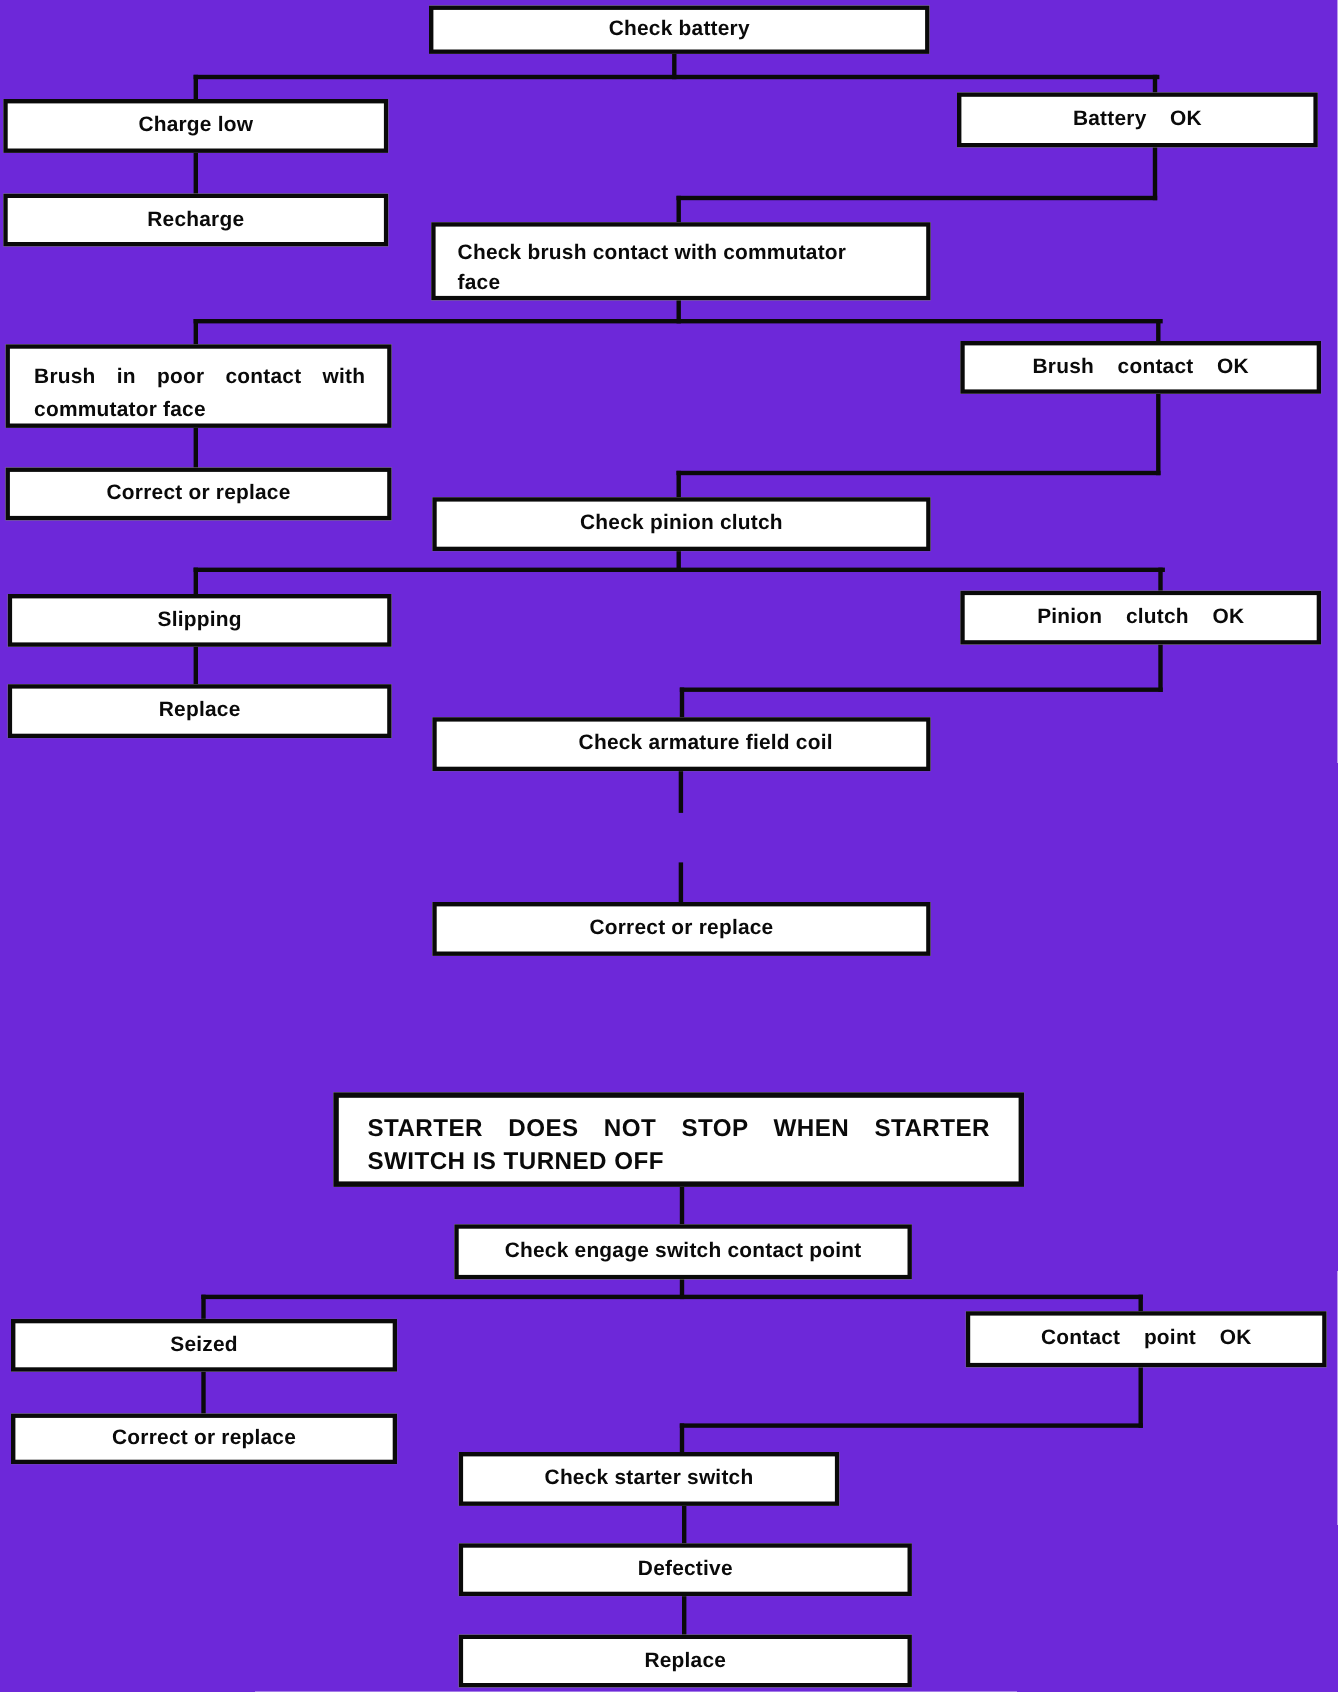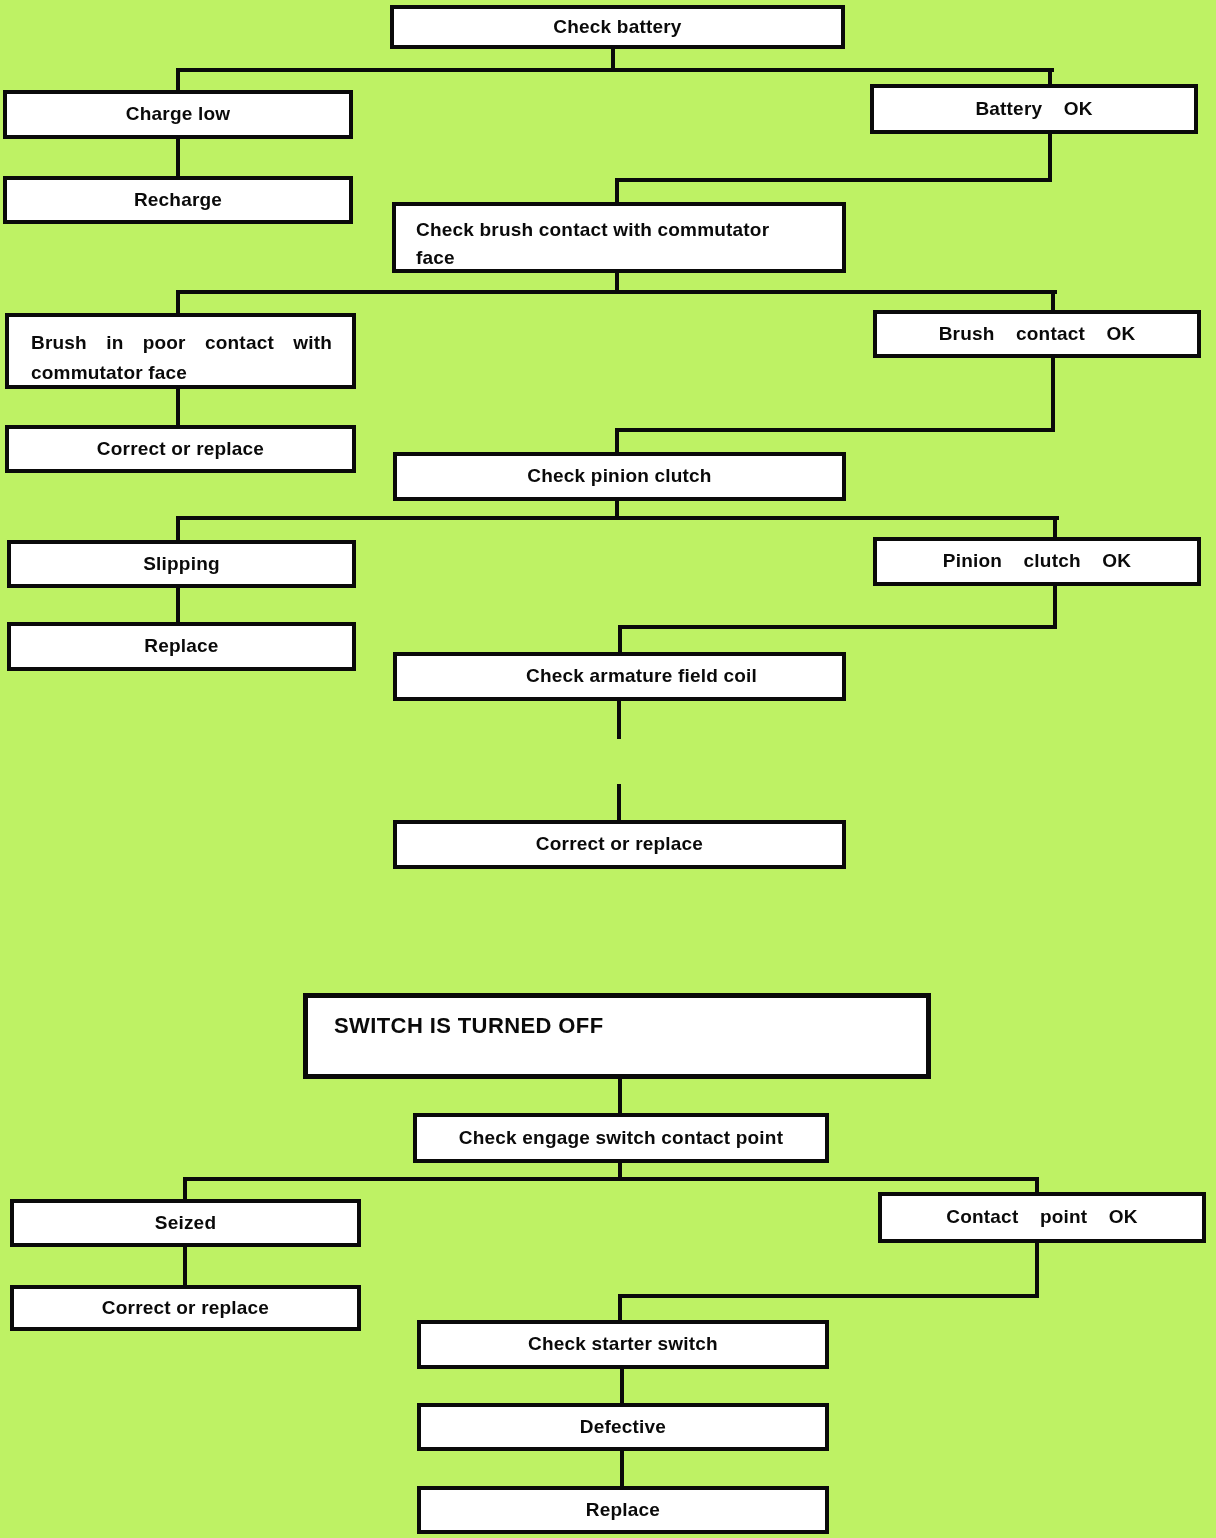--- a/index.html
+++ b/index.html
@@ -4,21 +4,21 @@
 <style>
   html, body {
     margin: 0;
     padding: 0;
     background: #ffffff;
   }
   .canvas {
     position: relative;
     width: 1216px;
     height: 1538px;
-    background: #bef264;
+    background: #6d28d9;
     font-family: "Liberation Sans", sans-serif;
     color: #0a0a0a;
     overflow: hidden;
   }
   .node {
     position: absolute;
     box-sizing: border-box;
     border: 4px solid #0a0a0a;
     background: #ffffff;
     font-weight: 700;
@@ -168,40 +168,41 @@
   <div class="node" style="left:393px; top:652px; width:453px; height:49px;padding-left:44px;">
     <span>Check armature field coil</span>
   </div>
 
 
   <div class="node" style="left:393px; top:820px; width:453px; height:49px;">
     <span>Correct or replace</span>
   </div>
 
   <div class="node node--block node--title" style="left:303px; top:993px; width:628px; height:86px;">
+    <span class="tline tline--justify">STARTER DOES NOT STOP WHEN STARTER</span>
     <span class="tline">SWITCH IS TURNED OFF</span>
   </div>
 
   <div class="node" style="left:413px; top:1113px; width:416px; height:50px;">
     <span>Check engage switch contact point</span>
   </div>
 
   <div class="node" style="left:10px; top:1199px; width:351px; height:48px;">
     <span>Seized</span>
   </div>
 
   <div class="node node--ok" style="left:878px; top:1192px; width:328px; height:51px;">
     <span>Contact point OK</span>
   </div>
 
   <div class="node" style="left:10px; top:1285px; width:351px; height:46px;">
     <span>Correct or replace</span>
   </div>
 
-  <div class="node" style="left:417px; top:1320px; width:412px; height:49px;">
+  <div class="node" style="left:417px; top:1320px; width:346px; height:49px;">
     <span>Check starter switch</span>
   </div>
 
   <div class="node" style="left:417px; top:1403px; width:412px; height:48px;">
     <span>Defective</span>
   </div>
 
   <div class="node" style="left:417px; top:1486px; width:412px; height:48px;">
     <span>Replace</span>
   </div>

